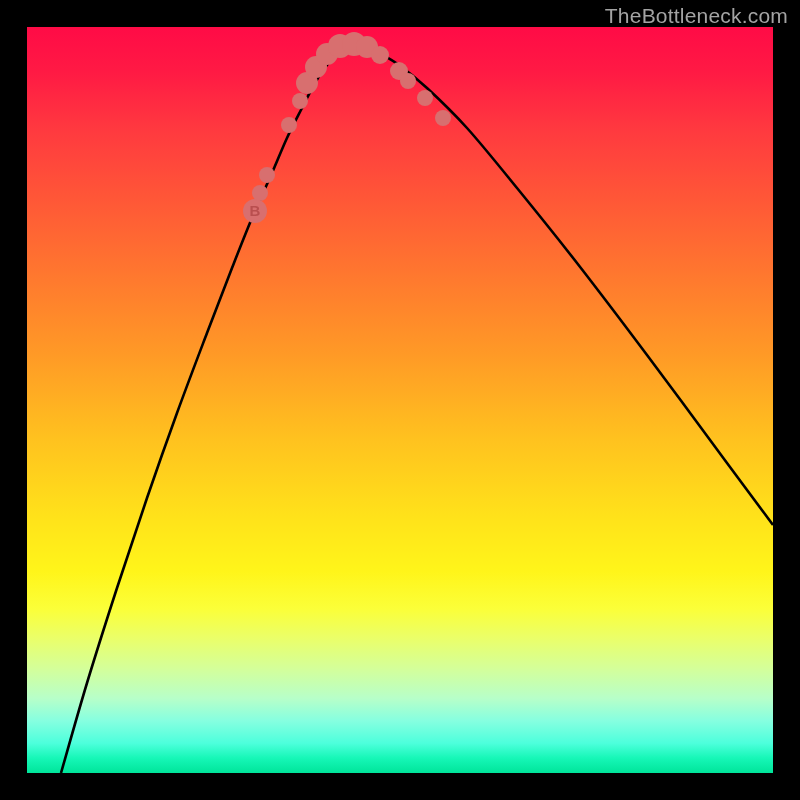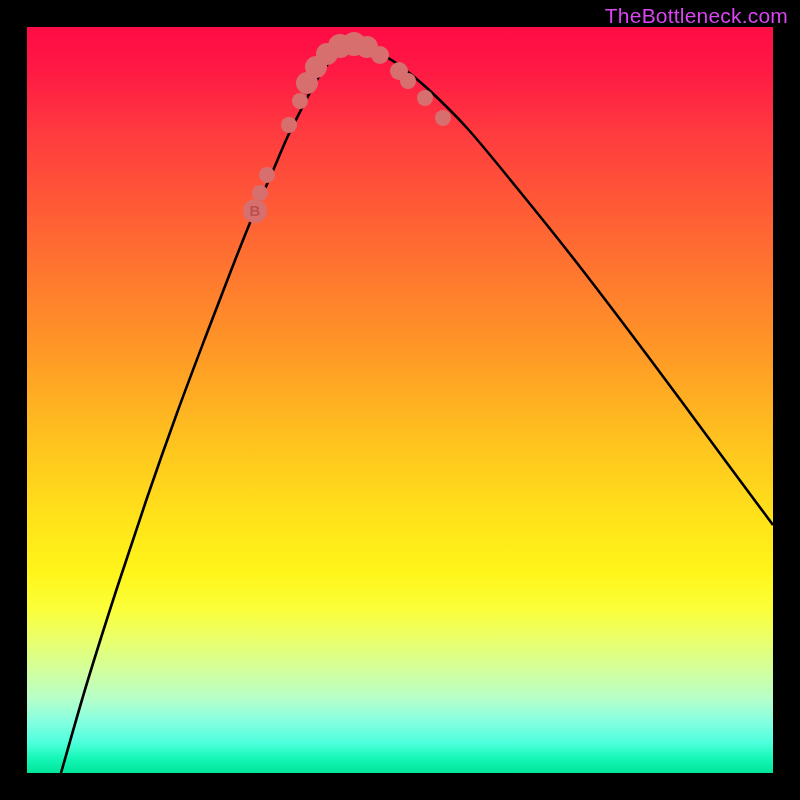--- a/index.html
+++ b/index.html
@@ -49,21 +49,21 @@
     );
   }
   .svg-layer {
     position: absolute;
     inset: 0;
   }
   .watermark {
     position: absolute;
     top: 4px;
     right: 12px;
-    color: #d946ef;
+    color: #a3a3a3;
     font-size: 21px;
     letter-spacing: 0.2px;
     font-weight: 500;
     user-select: none;
   }
 </style>
 </head>
 <body>
 
 <div class="frame">

